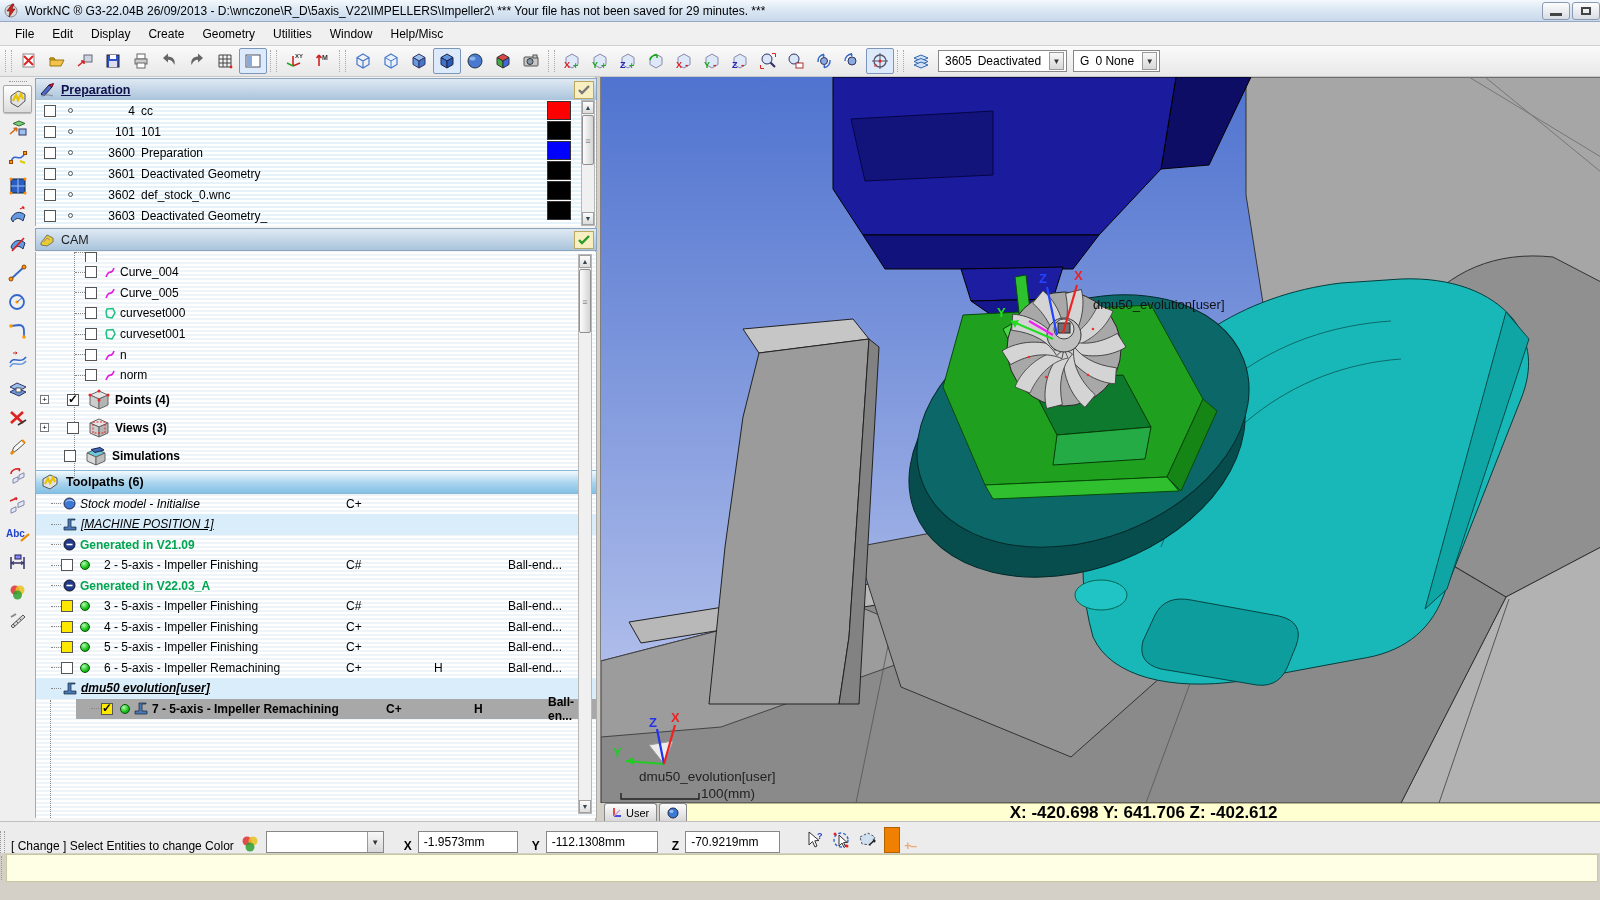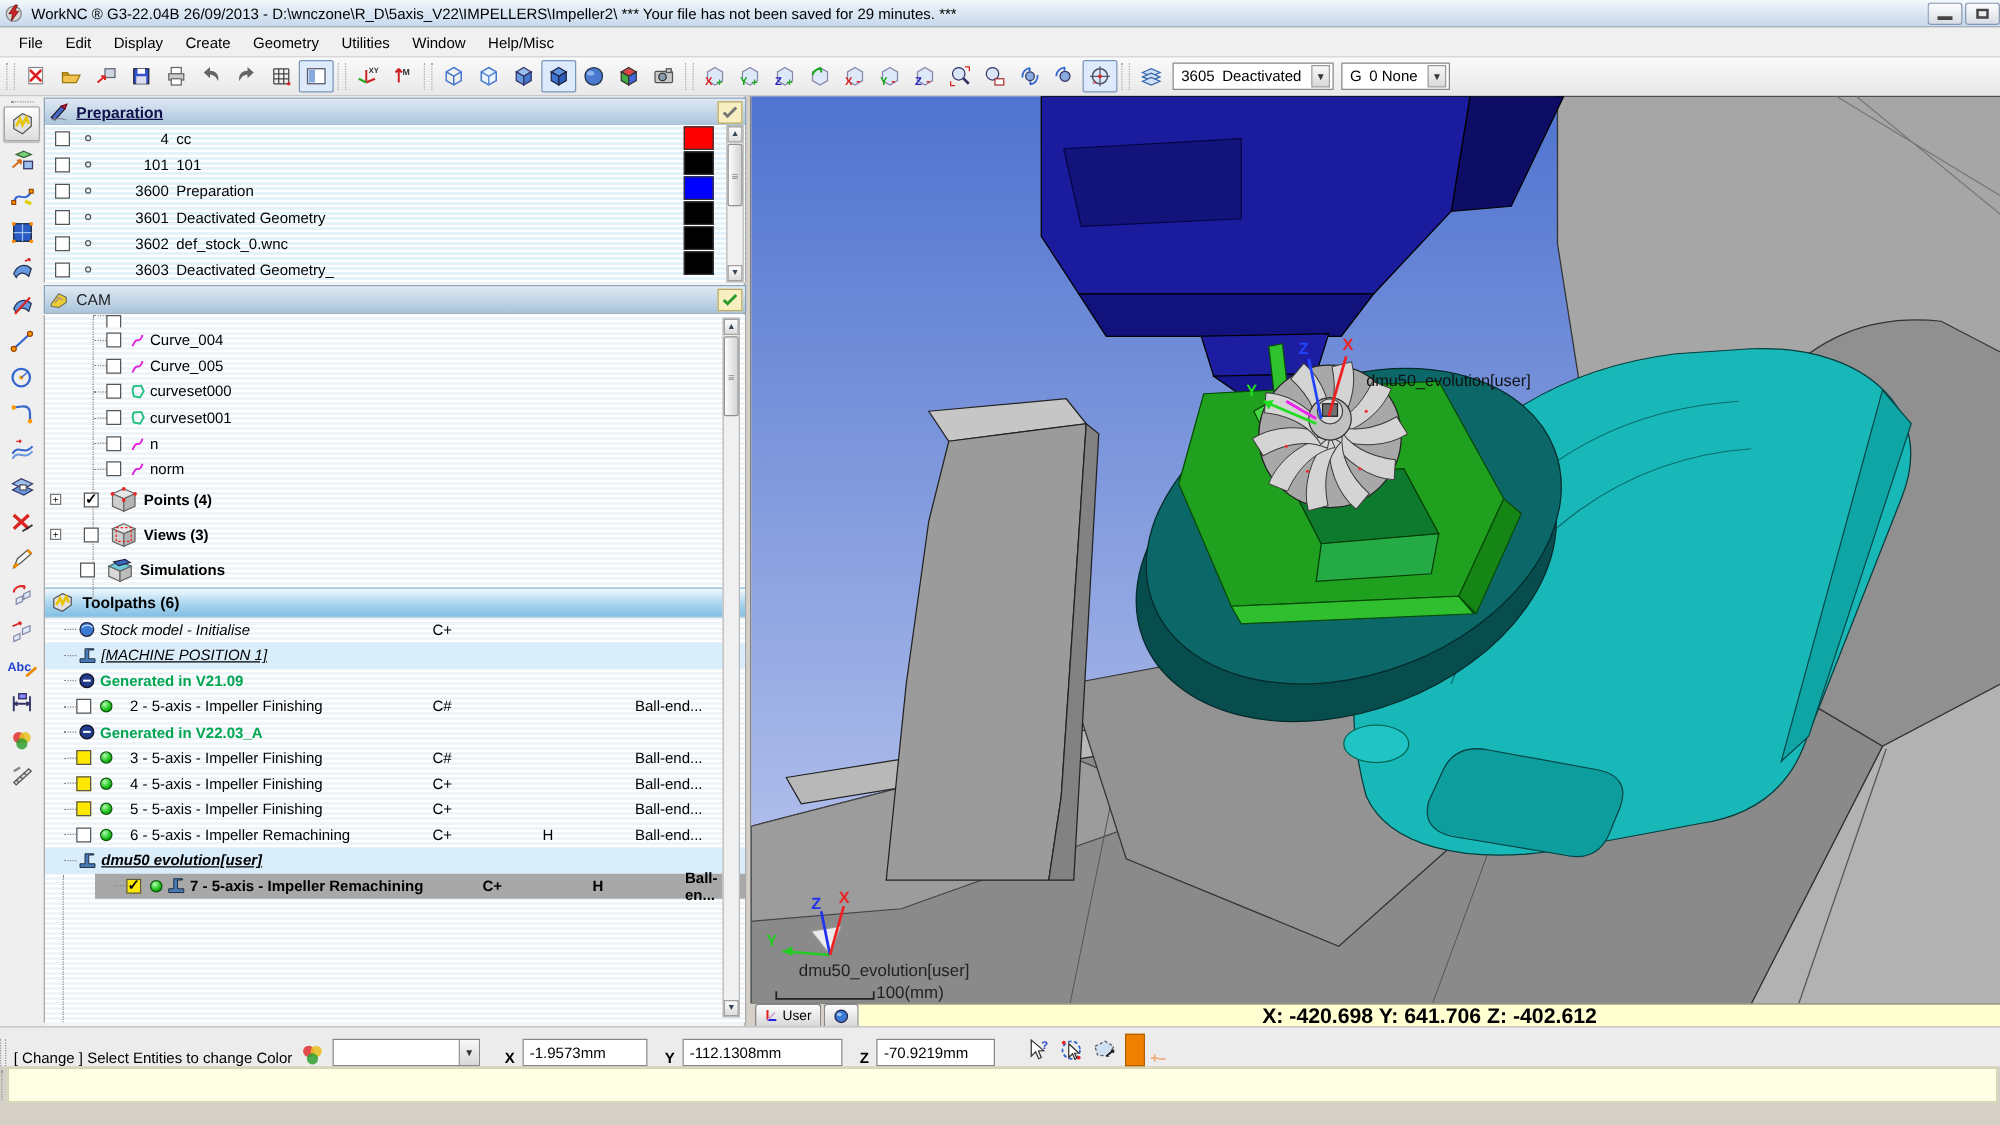--- a/index.html
+++ b/index.html
@@ -939,21 +939,21 @@
     <circle cx="7" cy="8" r="4.5" fill="#e03030" opacity="0.85"></circle>
       <circle cx="13" cy="8" r="4.5" fill="#e8c020" opacity="0.85"></circle>
       <circle cx="10" cy="14" r="4.5" fill="#30a030" opacity="0.85"></circle>
   </svg>
   <div class="bdd">
     <span class="arrowbtn">▼</span>
   </div>
   <span class="axlbl">X</span>
   <input class="axinput" style="width: 100px;" value="-1.9573mm">
   <span class="axlbl">Y</span>
-  <input class="axinput" style="width: 128px;" value="-112.1308mm">
+  <input class="axinput" style="width: 112px;" value="-112.1308mm">
   <span class="axlbl">Z</span>
   <input class="axinput" style="width: 95px;" value="-70.9219mm">
   <div style="width:22px;"></div>
   <div class="bicon">
     <svg width="20" height="20">
         <path d="M4,2 L4,15 L7.5,11.5 L10,17 L12,16 L9.8,10.8 L14,10.5 Z" fill="#fff" stroke="#333"></path>
         <text x="12" y="9" font-size="9" font-weight="bold" fill="#2244cc">?</text>
       </svg>
   </div>
   <div class="bicon">

